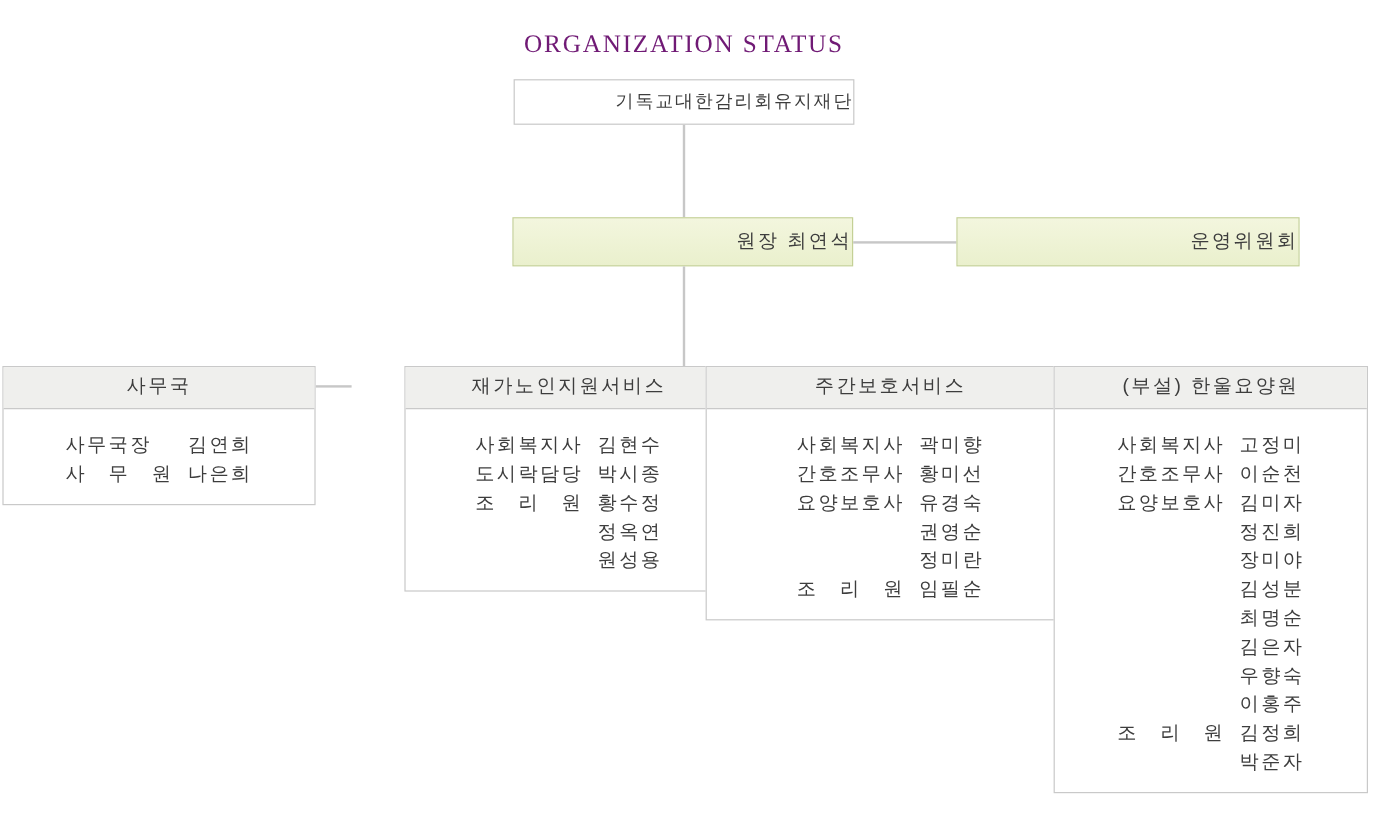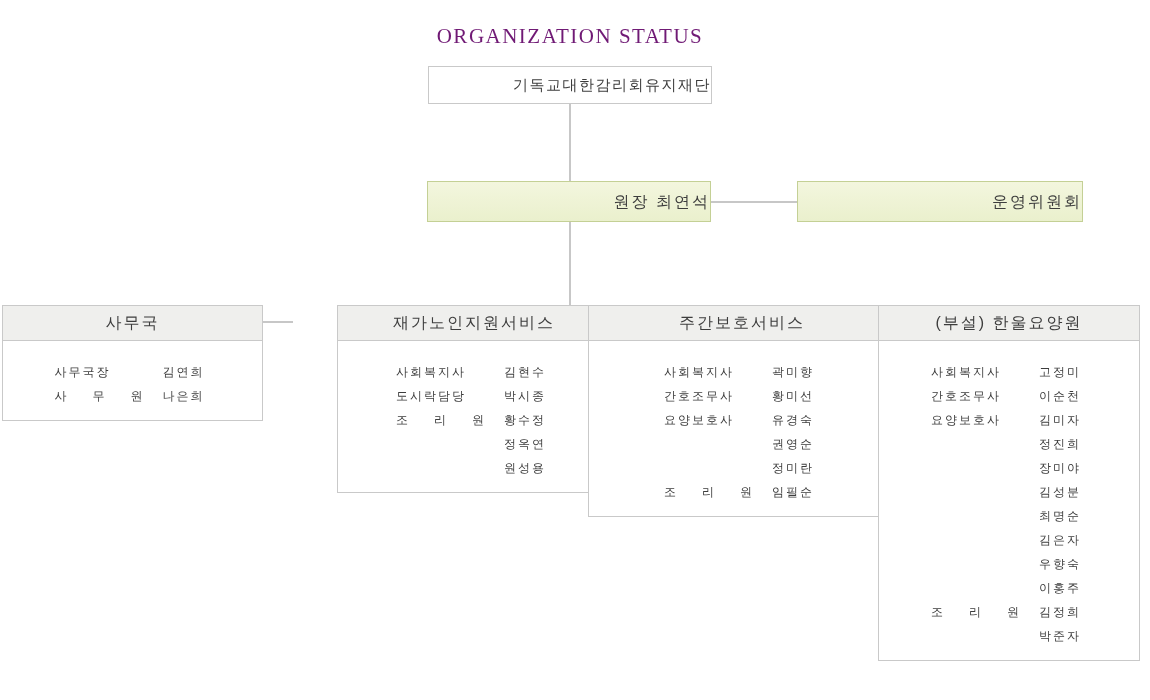--- a/index.html
+++ b/index.html
@@ -88,21 +88,21 @@
   }
   .staff-list {
     width: 156px;
     margin: 0 auto;
   }
   .staff-row {
     display: grid;
     grid-template-columns: 90px 1fr;
     column-gap: 12px;
     line-height: 24px;
-    font-size: 12px;
+    font-size: 16px;
     letter-spacing: 2px;
   }
   .staff-row .t {
     text-align: justify;
     text-align-last: justify;
     white-space: nowrap;
   }
   .staff-row .n {
     text-align: center;
     white-space: nowrap;

